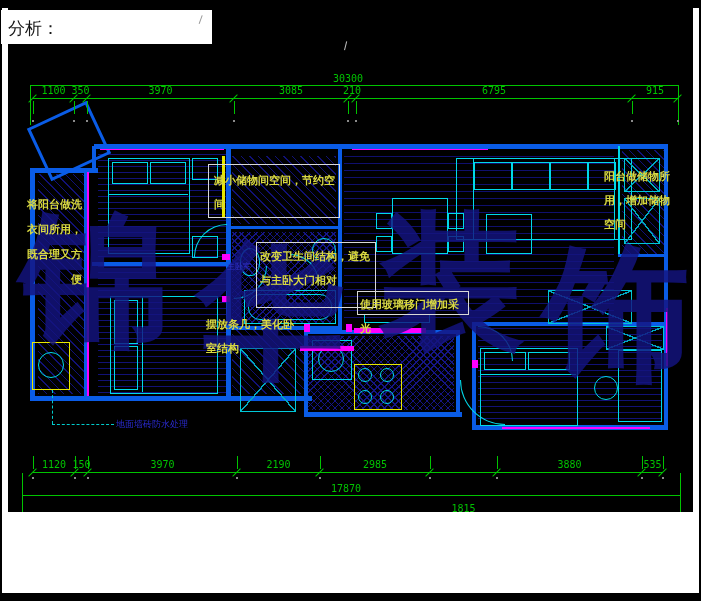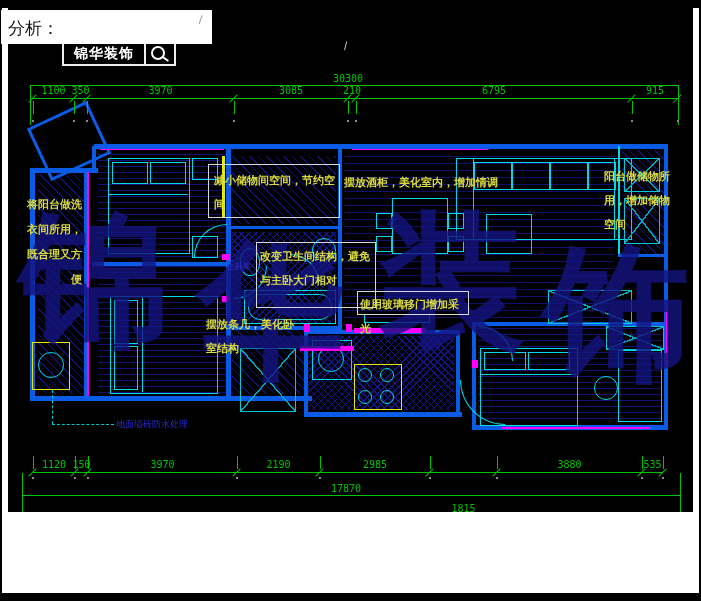--- a/index.html
+++ b/index.html
@@ -190,21 +190,20 @@
 
     <div id="wm-layer">
         <div class="wm" style="left: 12px; top: 198px;">锦</div>
         <div class="wm" style="left: 188px; top: 230px;">华</div>
         <div class="wm" style="left: 370px; top: 200px;">装</div>
         <div class="wm" style="left: 536px; top: 232px;">饰</div>
       </div>
 
     <div class="abs note" style="left:14px;top:184px;width:60px;line-height:25px;text-align:right;">将阳台做洗衣间所用，既合理又方便</div>
     <div class="abs note" style="left:206px;top:160px;width:122px;">减小储物间空间，节约空间</div>
-    <div class="abs note" style="left:336px;top:162px;width:156px;">摆放酒柜，美化室内，增加情调</div>
     <div class="abs note" style="left:596px;top:156px;width:74px;">阳台做储物所用，增加储物空间</div>
     <div class="abs note" style="left:252px;top:236px;width:110px;">改变卫生间结构，避免与主卧大门相对</div>
     <div class="abs note" style="left:198px;top:304px;width:88px;">摆放条几，美化卧室结构</div>
     <div class="abs note" style="left:352px;top:284px;width:105px;">使用玻璃移门增加采光</div>
 
     <div class="abs tiny" style="left:219px;top:253px;font-size:8px;">主卧室</div>
     <div class="abs tiny" style="left:108px;top:410px;font-size:9px;color:#2a2ad0;">地面墙砖防水处理</div>
 
     <div id="dims-top">
         <div class="dim-line" style="left: 22px; top: 77px; width: 648px; height: 1px;"></div>
@@ -288,20 +287,14 @@
       </div>
 
     <div class="abs" style="left:337px;top:34px;width:6px;height:9px;border-left:1px solid #bbb;transform:rotate(14deg);"></div>
   </div>
 
   <div id="analysis" class="abs">
     <span>分析：</span>
   </div>
   <div id="cursor-mark" class="abs"></div>
 
-  <div id="logo" class="abs">
-    <div class="cell name">锦华装饰</div>
-    <div class="cell mag">
-        <span class="maglass"></span>
-      </div>
-  </div>
 
 </div>
 
 </body></html>

